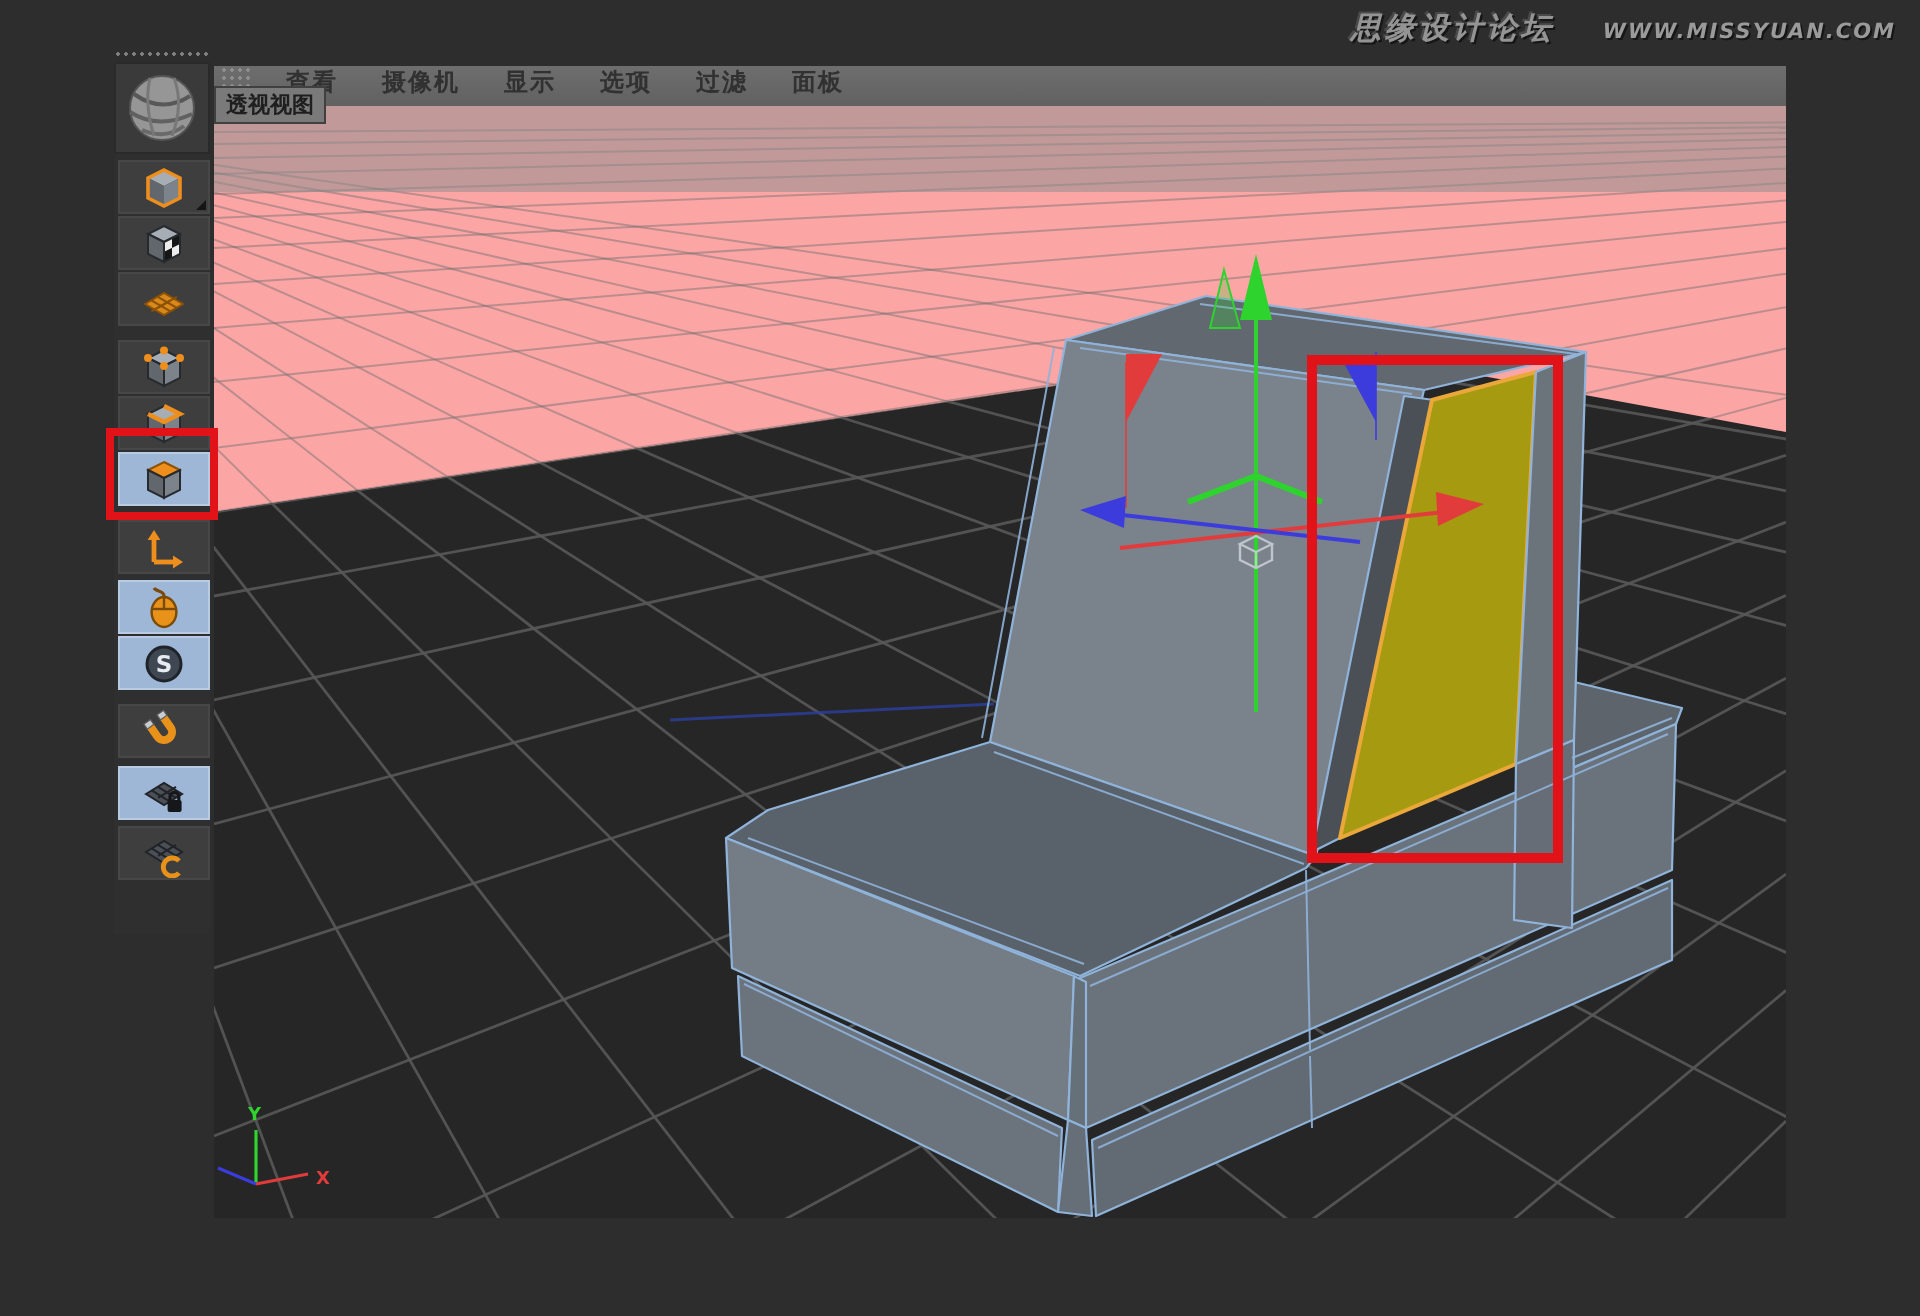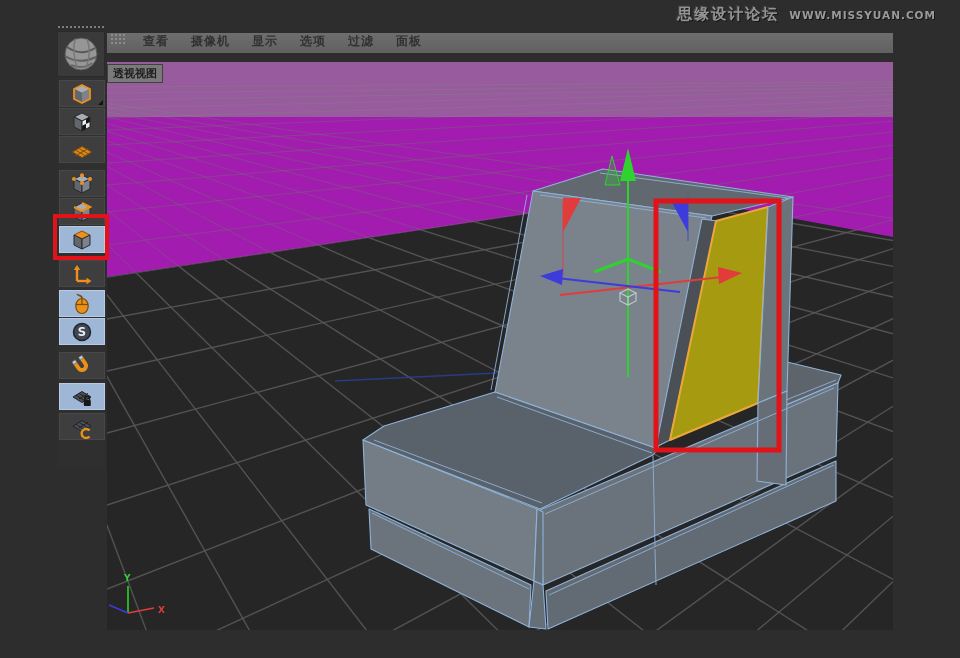--- a/index.html
+++ b/index.html
@@ -1,20 +1,20 @@
 <!DOCTYPE html>
 <html><head>
 <meta charset="utf-8">
 <style>
   html,body{margin:0;padding:0;background:#2d2d2d;}
   .stage{position:relative;width:960px;height:658px;background:#2d2d2d;overflow:hidden;
          font-family:"DejaVu Sans","Liberation Sans",sans-serif;}
 
   
-  .watermark{position:absolute;top:5px;right:24px;display:flex;align-items:baseline;gap:10px;z-index:50;}
+  .watermark{position:absolute;top:5px;right:12px;display:flex;align-items:baseline;gap:24px;z-index:50;font-style:italic;}
   .wm-name{font-size:15px;font-weight:bold;color:#949494;letter-spacing:2px;
            text-shadow:1px 1px 0 #161616,-1px -1px 0 #4a4a4a;}
   .wm-url{font-size:10.5px;font-weight:bold;color:#9a9a9a;letter-spacing:1px;
           text-shadow:1px 1px 0 #161616;}
 
   
   .logo-tile{position:absolute;left:57px;top:31px;width:48px;height:46px;background:#3a3a3a;
              border:1px solid #2a2a2a;box-sizing:border-box;}
   .grip-strip{position:absolute;left:57px;top:25px;width:48px;height:5px;
               background-image:radial-gradient(#7e7e7e 30%,transparent 32%);background-size:4px 4px;}
@@ -32,21 +32,21 @@
                border:4px solid #e11318;box-sizing:border-box;z-index:40;pointer-events:none;}
 
   
   .menubar{position:absolute;left:107px;top:33px;width:786px;height:20px;
            background:linear-gradient(#6e6e6e,#616161);display:flex;align-items:flex-start;z-index:10;}
   .menu-grip{width:16px;height:12px;margin:0 6px 0 3px;
              background-image:radial-gradient(#8d8d8d 35%,transparent 37%);background-size:4px 4px;}
   .menu-item{font-size:12px;font-weight:bold;color:#313131;margin:0 11px;letter-spacing:1px;cursor:default;}
 
   
-  .viewport{position:absolute;left:107px;top:62px;width:786px;height:568px;background:#a21caf;overflow:hidden;}
+  .viewport{position:absolute;left:107px;top:41px;width:786px;height:568px;background:#fca5a5;overflow:hidden;}
   .vp-label{position:absolute;left:0px;top:2px;font-size:11px;font-weight:bold;color:#1f1f1f;
             background:#7a7a7a;border:1px solid #404040;padding:1px 5px;z-index:20;}
   .vp-svg{position:absolute;left:0;top:0;}
 </style>
 </head>
 <body>
 <div class="stage">
 
   <div class="watermark">
     <span class="wm-name">思缘设计论坛</span>

